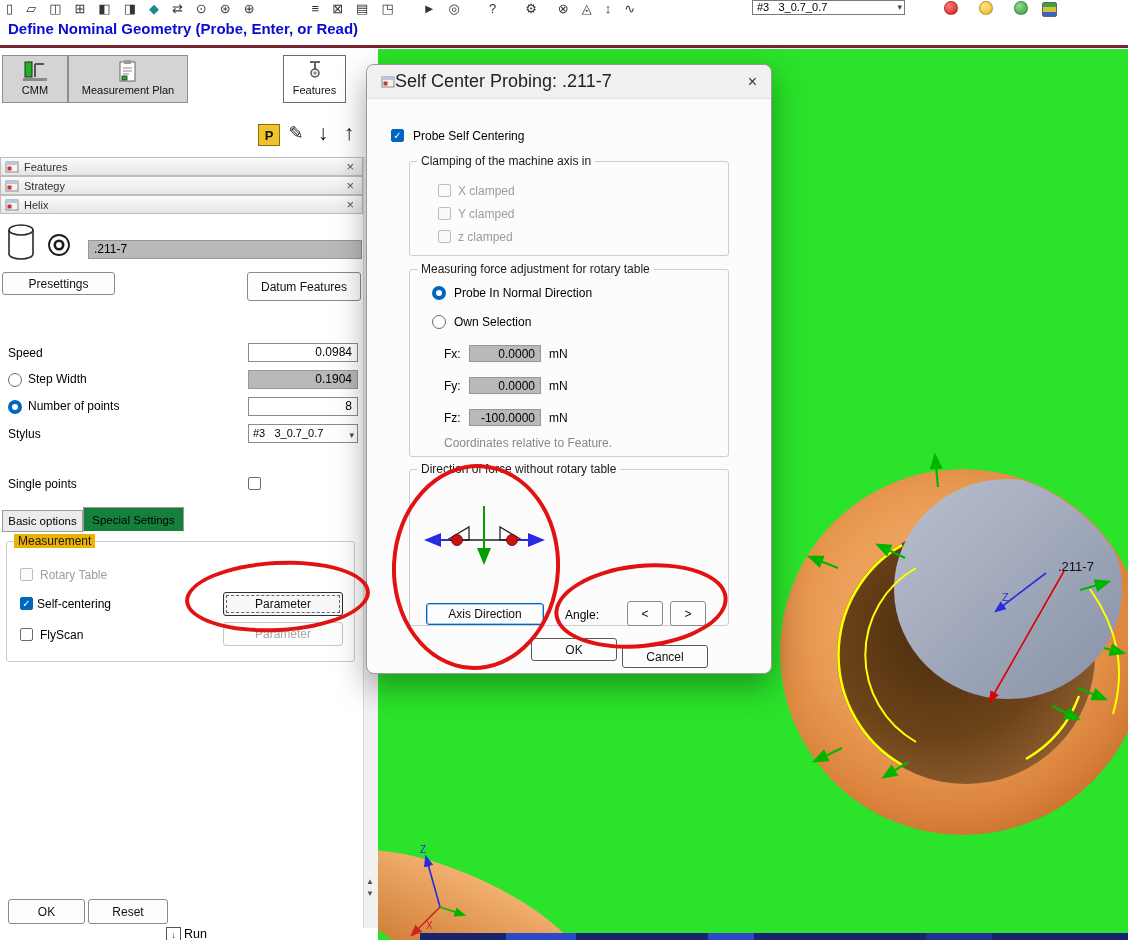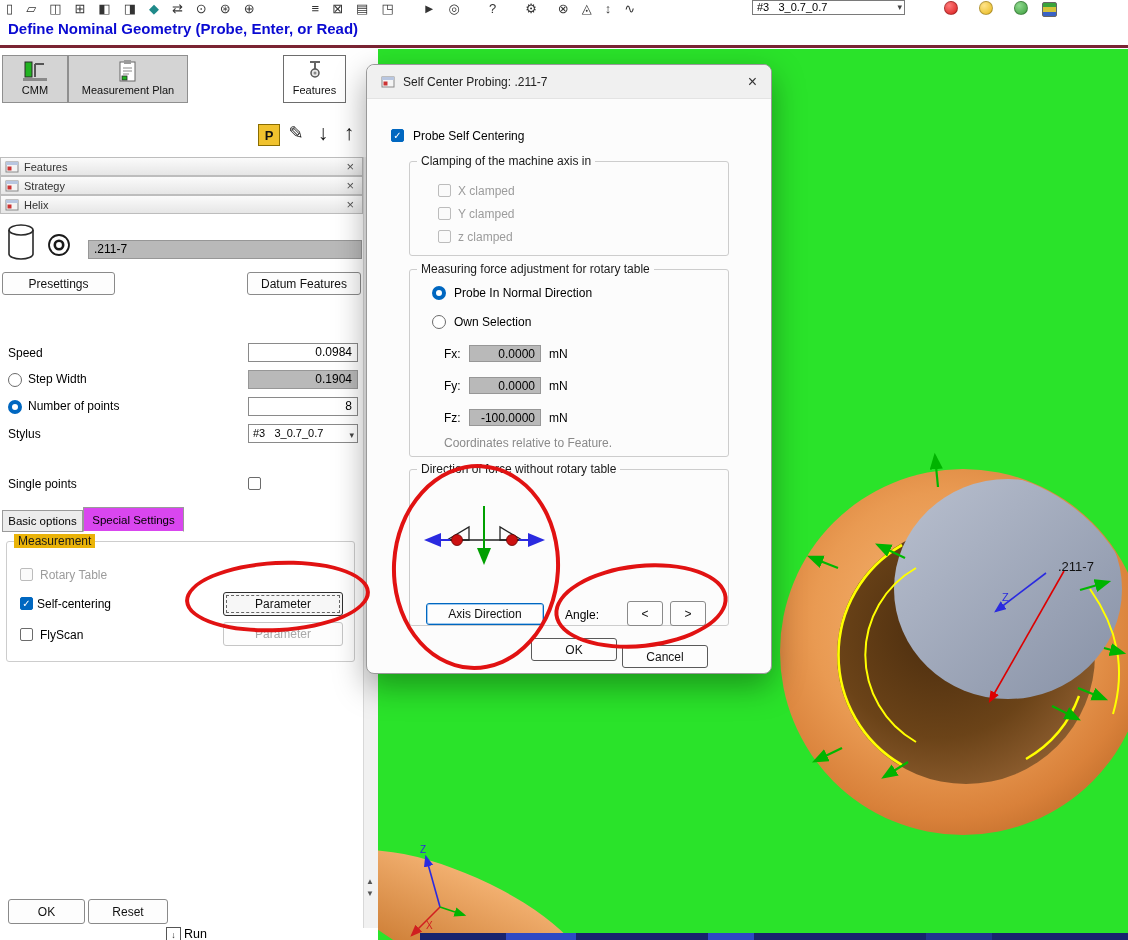--- a/index.html
+++ b/index.html
@@ -68,33 +68,33 @@
   .rb.sel{border:4.5px solid #0067c0;}
   .btn{position:absolute;background:#fdfdfd;border:1px solid #8a8a8a;border-radius:3px;font-size:12px;color:#111;
        display:flex;align-items:center;justify-content:center;box-sizing:border-box;cursor:default;}
   .btn.dis{color:#a8a8a8;border-color:#c6c6c6;}
   .btn.focus1{border-color:#2f2f2f;outline:1px dashed #666;outline-offset:-4px;background:#f7f7f7;}
   .btn.bluefocus{border:1px solid #0067c0;box-shadow:inset 0 0 0 1px #9ec9ef;}
   .btn.dark{border-color:#5a5a5a;}
 
   .stab{position:absolute;border:1px solid #9a9a9a;background:#ececec;box-sizing:border-box;font-size:11.5px;
         display:flex;align-items:center;justify-content:center;cursor:default;}
-  .stab.active{background:#d946ef;border-bottom-color:#fff;z-index:2;}
+  .stab.active{background:#15803d;border-bottom-color:#fff;z-index:2;}
 
   .grp{position:absolute;border:1px solid #cdcdcd;border-radius:3px;box-sizing:border-box;padding-left:20px;}
   .leg{position:absolute;font-size:12px;color:#1a1a1a;padding:0 4px;}
   .leg.onwhite{background:#eab308;}
   .leg.ondlg{background:#fcfcfc;}
 
   
   .dialog{position:absolute;left:366px;top:64px;width:404px;height:608px;background:#fcfcfc;border:1px solid #999;
           border-radius:8px;box-shadow:0 12px 32px rgba(0,0,0,.35);z-index:10;}
   .dtitle{position:absolute;left:0;top:0;width:100%;height:34px;background:#f0f0f0;border-radius:8px 8px 0 0;
           display:flex;align-items:center;box-sizing:border-box;padding:0 14px;border-bottom:1px solid #e3e3e3;}
-  .dtitle .dtext{font-size:12px;color:#222;margin-left:8px;}
+  .dtitle .dtext{font-size:18px;color:#222;}
   .dclose{margin-left:auto;font-size:16px;color:#333;cursor:default;}
   .note{position:absolute;font-size:12px;color:#8a8a8a;}
 
   
   .redellipse{position:absolute;border:4px solid #e11212;border-radius:50%;z-index:20;pointer-events:none;}
 
   
   .runicon{position:absolute;left:166px;top:927px;width:13px;height:13px;border:1px solid #555;display:flex;
            align-items:center;justify-content:center;font-size:9px;color:#222;}
 </style>
@@ -285,21 +285,21 @@
     <path d="M3,8 V32 M27,8 V32" stroke="#2a2a2a" stroke-width="1.6"></path>
     <path d="M3,32 A12,5 0 0 0 27,32" fill="none" stroke="#2a2a2a" stroke-width="1.6"></path>
   </svg>
   <svg class="abs" style="left:46px;top:232px;" width="26" height="26">
     <circle cx="13" cy="13" r="10" fill="#fff" stroke="#1a1a1a" stroke-width="1.8"></circle>
     <circle cx="13" cy="13" r="4.2" fill="#fff" stroke="#1a1a1a" stroke-width="2.6"></circle>
   </svg>
   <div class="fld gray left" style="left:88px;top:240px;width:274px;">.211-7</div>
 
   <div class="btn" style="left:2px;top:272px;width:113px;height:23px;">Presettings</div>
-  <div class="btn" style="left:247px;top:272px;width:114px;height:23px;">Datum Features</div>
+  <div class="btn" style="left:247px;top:272px;width:114px;height:29px;">Datum Features</div>
 
   <div class="lbl" style="left:8px;top:346px;">Speed</div>
   <div class="fld" style="left:248px;top:343px;width:110px;">0.0984</div>
 
   <div class="rb" style="left:8px;top:373px;"></div>
   <div class="lbl" style="left:28px;top:372px;">Step Width</div>
   <div class="fld gray" style="left:248px;top:370px;width:110px;">0.1904</div>
 
   <div class="rb sel" style="left:8px;top:400px;"></div>
   <div class="lbl" style="left:28px;top:399px;">Number of points</div>

